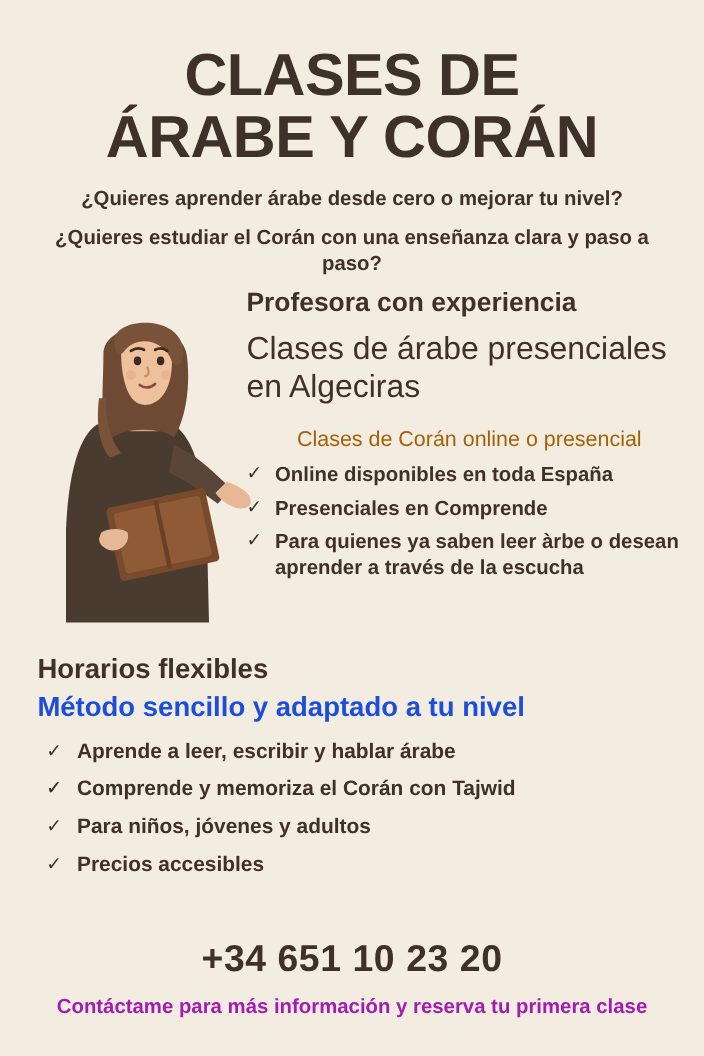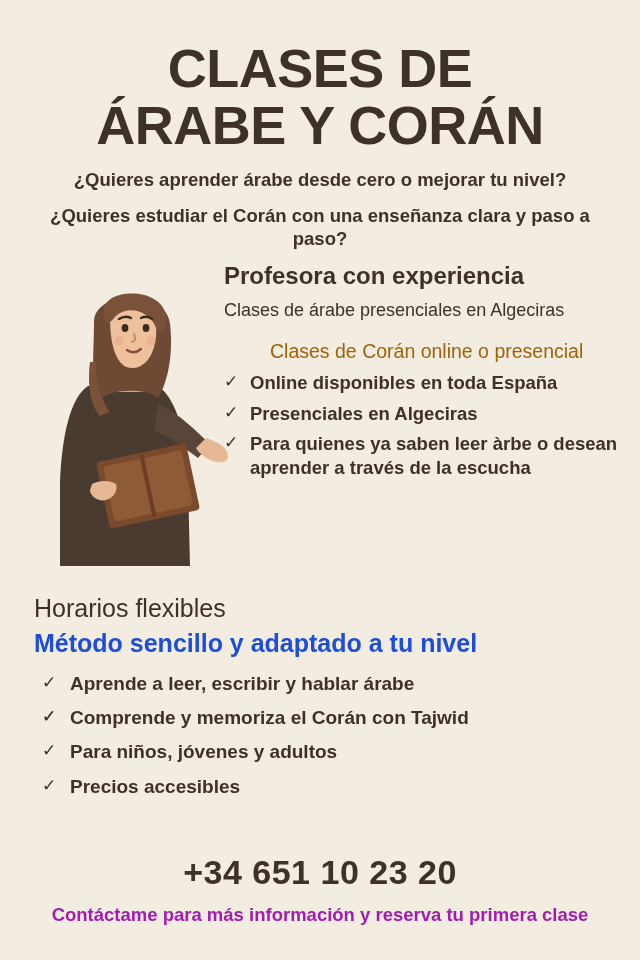--- a/index.html
+++ b/index.html
@@ -66,21 +66,21 @@
     right: 0;
   }
   .mid-head {
     font-size: 24px;
     font-weight: bold;
     margin: 0 0 10px 0;
     line-height: 1.18;
     color: #3d312a;
   }
   .mid-sub {
-    font-size: 18px;
+    font-size: 29px;
     font-weight: bold;
     margin: 0 0 12px 0;
     line-height: 1.2;
     color: #3d312a;
     font-weight: normal;
   }
   .mid-third {
     font-size: 19.5px;
     margin: 18px 0 8px 46px;
     line-height: 1.2;
@@ -112,21 +112,21 @@
     margin-left: 52px;
     margin-top: 4px;
   }
   .mid-list li { font-weight: normal; font-size: 18.5px; }
   
   .lower {
     padding: 2px 22px 0 22px;
   }
   .lower-head {
     font-size: 25px;
-    font-weight: normal;
+    font-weight: bold;
     margin: 0 0 6px 0;
     color: #3d312a;
   }
   .lower-head2 {
     font-size: 25px;
     font-weight: bold;
     margin: 0 0 14px 0;
     color: #1d4ed8;
   }
   .lower ul.checks {
@@ -222,21 +222,21 @@
       <div class="mid-head">Profesora con experiencia</div>
       <div class="mid-sub">Clases de árabe presenciales en Algeciras</div>
       <div class="mid-third">Clases de Corán online o presencial</div>
       <ul class="checks mid-list">
         <li>
           <span class="tick">✓</span>
           <span>Online disponibles en toda España</span>
         </li>
         <li>
           <span class="tick">✓</span>
-          <span>Presenciales en Algeciras</span>
+          <span>Presenciales en Comprende</span>
         </li>
         <li>
           <span class="tick">✓</span>
           <span>Para quienes ya saben leer àrbe o desean aprender a través de la escucha</span>
         </li>
       </ul>
     </div>
   </div>
 
   <div class="lower">

